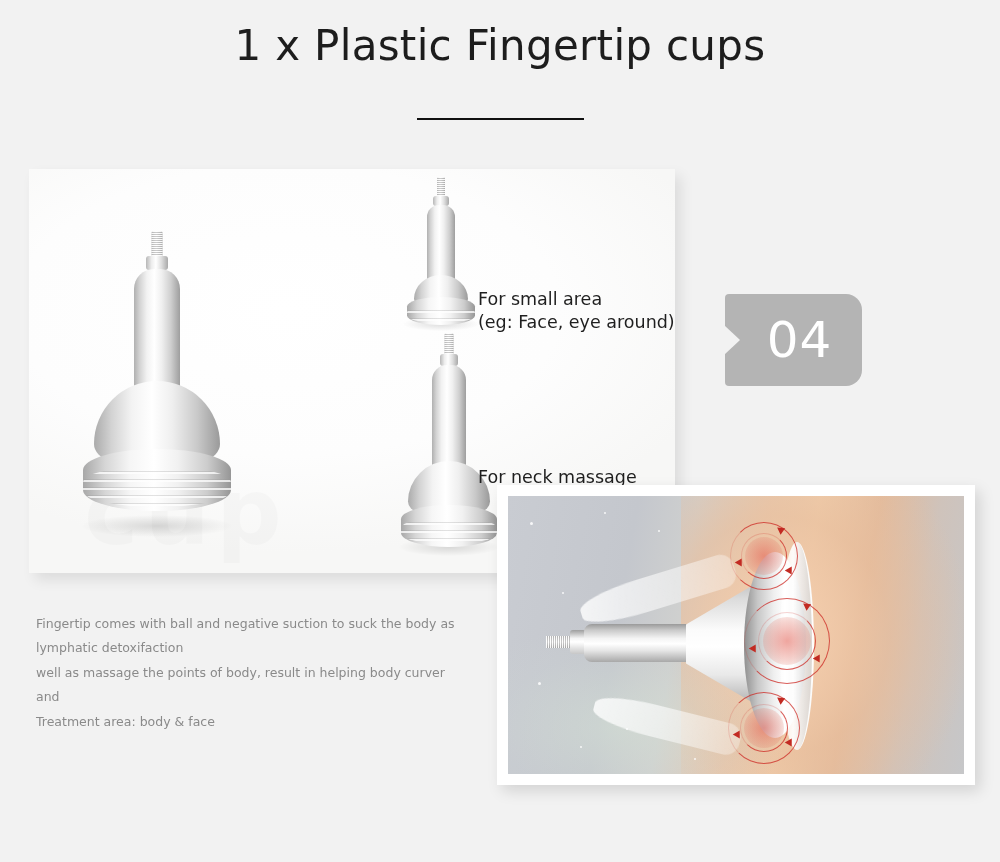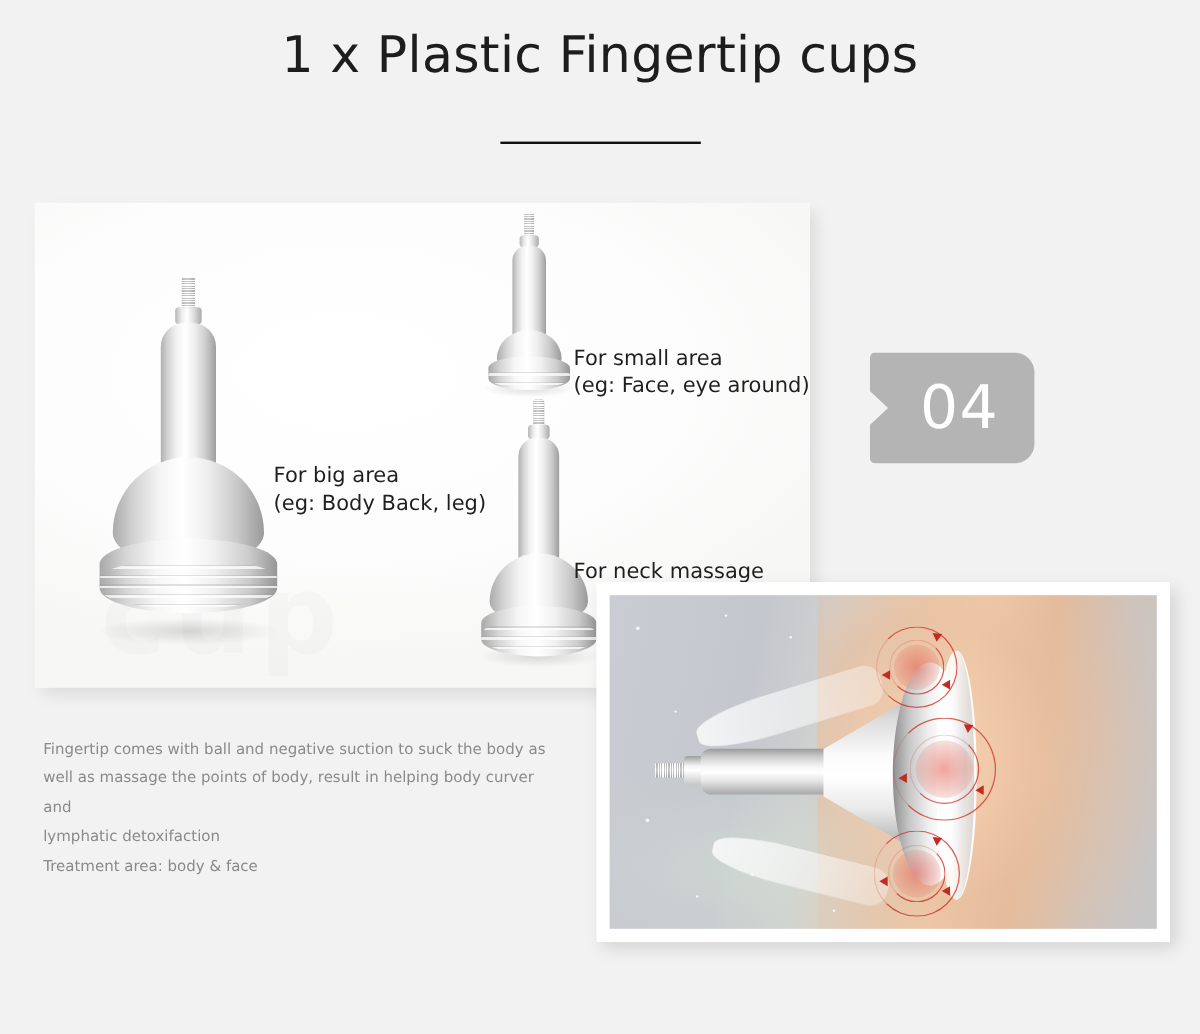--- a/index.html
+++ b/index.html
@@ -327,30 +327,28 @@
     <div class="cup" style="left:368px; top:164px; width:104px; height:218px;">
       <div class="cup-shadow" style="bottom:-5px; width:100px; height:18px;"></div>
       <div class="nozzle" style="top:0; width:9px; height:22px;"></div>
       <div class="collar" style="top:21px; width:18px; height:12px;"></div>
       <div class="body-tube" style="top:32px; width:34px; height:104px; border-radius:15px 15px 5px 5px;"></div>
       <div class="flare" style="top:128px; width:82px; height:58px;"></div>
       <div class="base-disc" style="top:172px; width:96px; height:42px;"></div>
     </div>
   </div>
 
-  <div class="callout callout-big">For big area
-(eg: Body Back, leg)</div>
   <div class="callout callout-small">For small area
 (eg: Face, eye around)</div>
   <div class="callout callout-neck">For neck massage</div>
 
   <div class="caption">
     <p>Fingertip comes with ball and negative suction to suck the body as</p>
+    <p>lymphatic detoxifaction</p>
     <p>well as massage the points of body, result in helping body curver and</p>
-    <p>lymphatic detoxifaction</p>
     <p>Treatment area: body &amp; face</p>
   </div>
 
   <div class="badge">
     <span class="badge-notch"></span>
     <span class="badge-num">04</span>
   </div>
 
 
   <div class="photo-frame">

